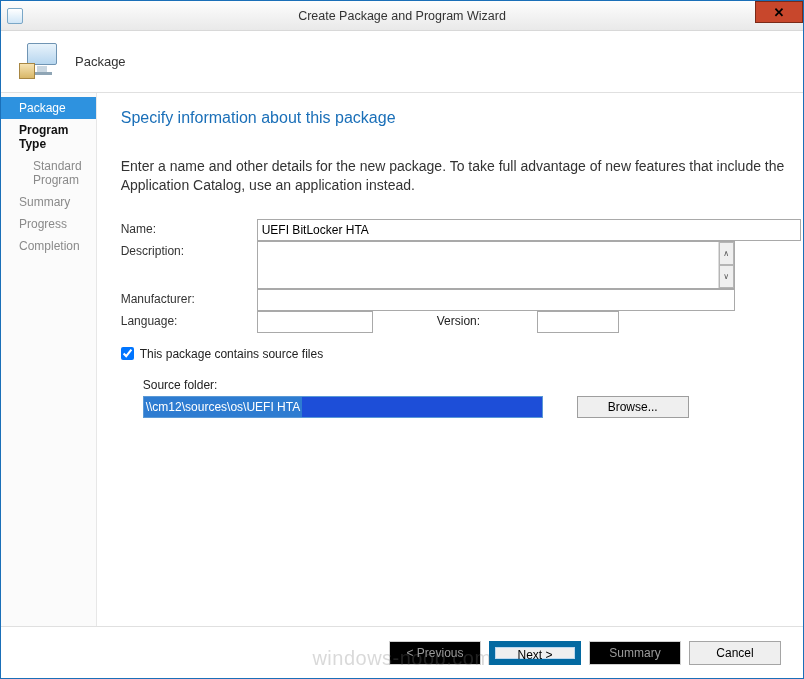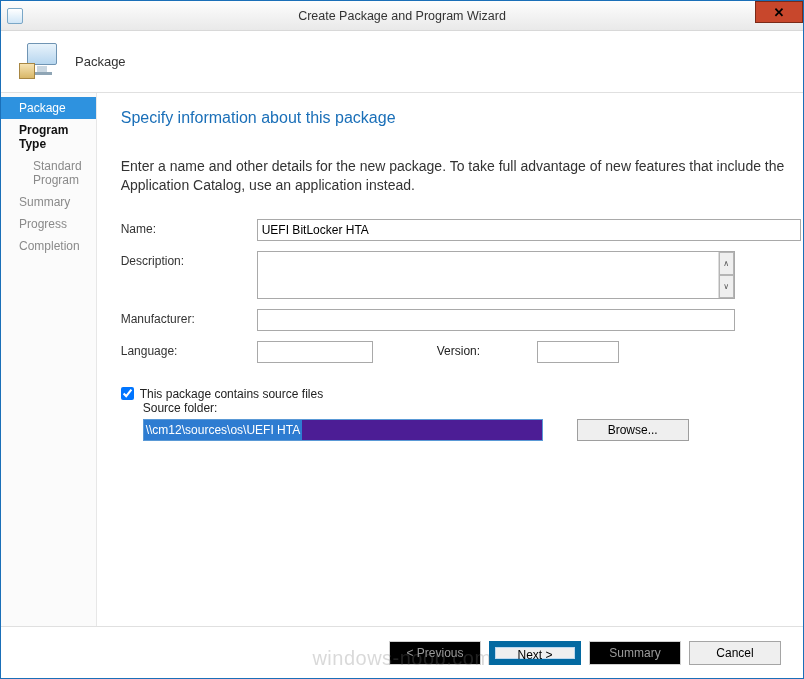--- a/index.html
+++ b/index.html
@@ -137,21 +137,20 @@
   }
   .intro {
     font-size: 14px;
     color: #333;
     margin-bottom: 24px;
     line-height: 1.35;
   }
   .form-row {
     display: flex;
     align-items: flex-start;
-    margin-bottom: 10px;
     gap: 44px;
   }
   .form-row .lbl {
     width: 92px;
     padding-top: 3px;
     color: #333;
   }
   .text-in {
     height: 22px;
     border: 1px solid #a9a9a9;
@@ -181,30 +180,30 @@
     display: flex; align-items: center; justify-content: center;
     color: #555;
   }
   .mfr-in { width: 478px; }
   .lang-in { width: 116px; }
   .ver-lbl { width: 56px; margin-left: 20px; padding-top: 3px; }
   .ver-in { width: 82px; }
   .chk-row {
     display: flex; align-items: center;
     margin-top: 14px;
-    margin-bottom: 0;
+    margin-bottom: 17px;
   }
   .chk-row input { margin: 0 6px 0 0; }
   .src-block { padding-left: 22px; }
   .src-block .src-lbl { margin-bottom: 4px; }
   .src-row { display: flex; align-items: center; }
   .src-in {
     width: 400px; height: 22px;
     border: 1px solid #5a99d6;
-    background: #4c1d95;
+    background: #1d4ed8;
     font: inherit;
     padding: 0;
   }
   .src-val {
     display: inline-block;
     background: #2e7cd1;
     color: #fff;
     padding: 2px 2px;
     line-height: 16px;
     font-size: 12px;

